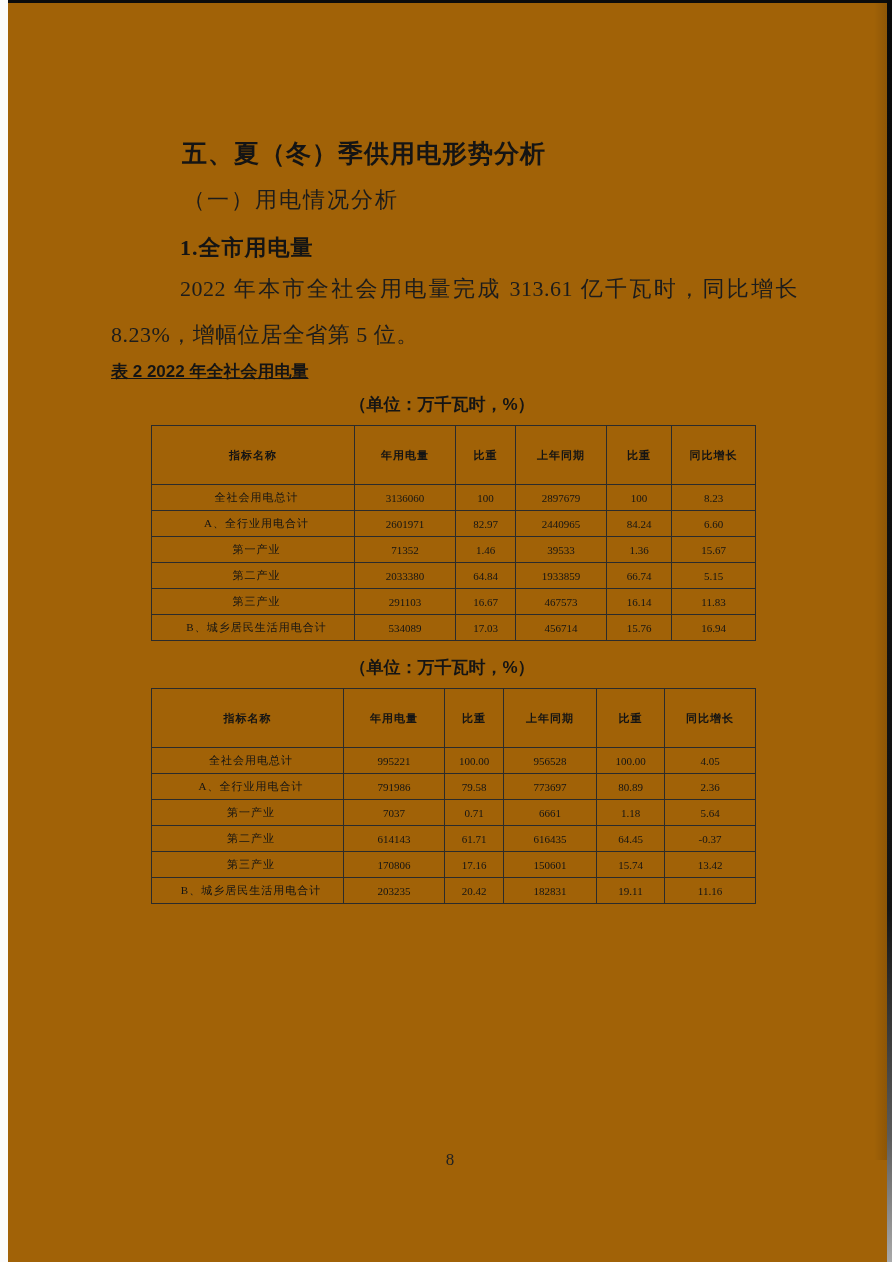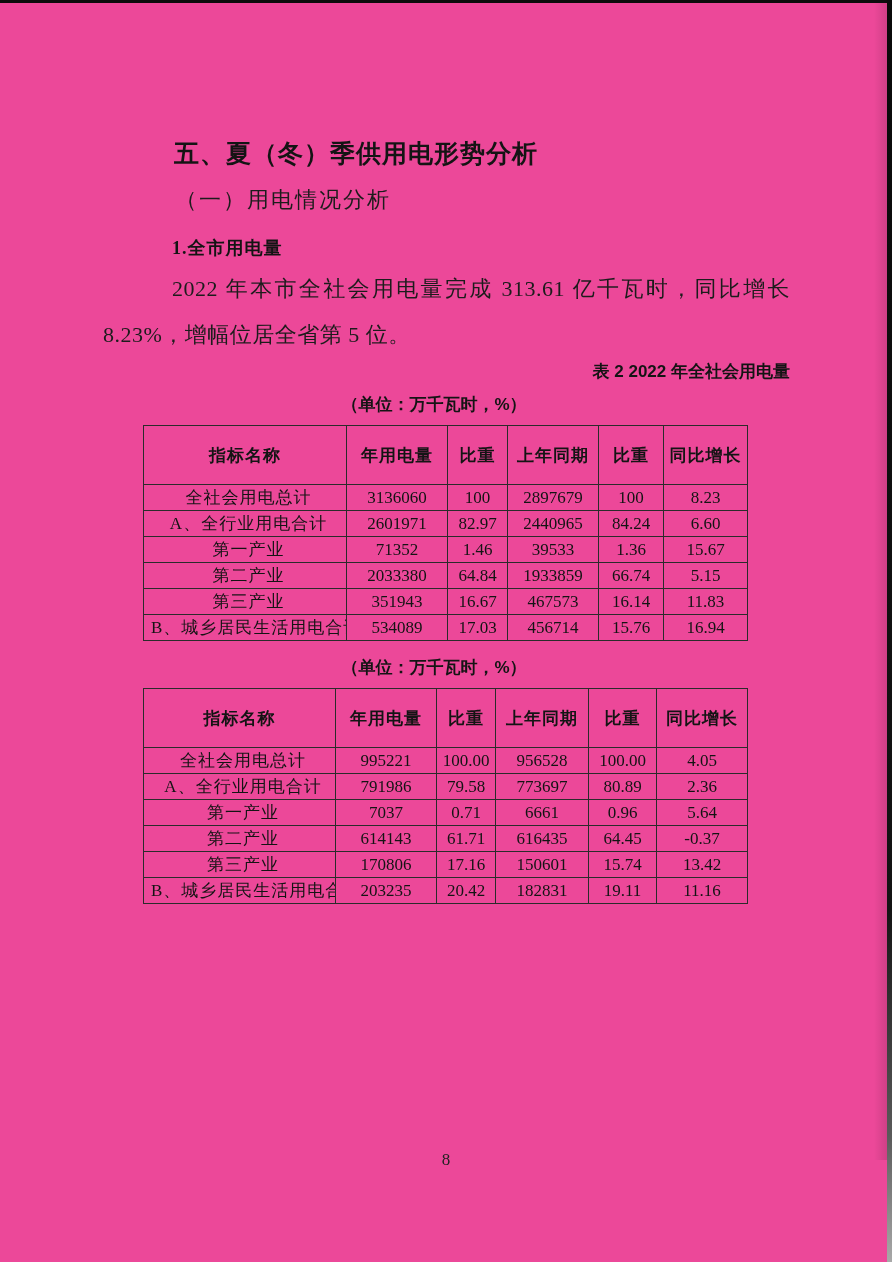--- a/index.html
+++ b/index.html
@@ -4,21 +4,21 @@
 <style>
   html,body { margin:0; padding:0; }
   body {
     width:892px; height:1262px;
     background:#fbfbfb;
     position:relative;
     overflow:hidden;
     color:#1e1e1e;
     font-family:"Liberation Serif","DejaVu Serif",serif;
   }
-  .page { position:absolute; inset:0; background:#ec4899; }
+  .page { position:absolute; inset:0; background:#a16207;margin-left:8px; }
 
   
   .edge-top   { position:absolute; top:0; left:0; width:100%; height:3px; background:#0c0c0c; z-index:6; }
   .edge-right { position:absolute; top:0; right:0; width:5px; height:100%;
                 background:linear-gradient(180deg,#0a0a0a 0%,#141414 72%,#5a5a5a 90%,#a9a9a9 100%); z-index:6; }
   .edge-right-shadow { position:absolute; top:0; right:5px; width:13px; height:1160px;
                 background:linear-gradient(90deg, rgba(0,0,0,0) 0%, rgba(0,0,0,0.12) 100%); z-index:5; }
 
   .content { position:absolute; left:103px; top:0; width:687px; }
 
@@ -29,48 +29,48 @@
     color:#141414; letter-spacing:1px;
   }
   .h-subsection {
     margin:15px 0 0 0; padding-left:72px;
     font-family:"Liberation Serif","DejaVu Serif",serif;
     font-size:22px; line-height:30px; letter-spacing:2px; color:#1c1c1c;
   }
   .h-point {
     margin:18px 0 0 0; padding-left:69px;
     font-family:"Liberation Serif","DejaVu Serif",serif;
-    font-weight:bold; font-size:18px; line-height:30px; color:#141414; letter-spacing:1px;
+    font-weight:bold; font-size:22px; line-height:30px; color:#141414; letter-spacing:1px;
   }
   .body-para {
     margin:3px 0 0 0;
     font-size:22px; line-height:46px;
     text-align:justify; text-indent:69px;
     letter-spacing:0.5px; color:#1c1c1c;
   }
   .para-2 { margin-top:14px; }
   .para-3 { margin-top:22px; }
 
   .tbl-caption {
-    margin:2px 0 0 0; text-align:right;
+    margin:2px 0 0 0; text-align:left;
     font-family:"Liberation Sans","DejaVu Sans",sans-serif;
-    font-weight:bold; font-size:17px; line-height:24px; color:#141414;
+    font-weight:bold; font-size:17px; line-height:24px; color:#141414;text-decoration:underline;
   }
   .caption-3 { margin-top:-10px; }
   .unit-note {
     margin:10px 25px 0 0; text-align:center;
     font-family:"Liberation Sans","DejaVu Sans",sans-serif;
     font-weight:bold; font-size:17px; line-height:22px; color:#141414;
   }
   .unit-3 { margin-top:16px; }
 
   table.data-table {
     border-collapse:collapse; table-layout:fixed;
     width:604px; margin:9px 0 0 40px;
-    font-size:17px; color:#141414;
+    font-size:11px; color:#141414;
   }
   .table-3 { margin-top:7px; }
   .data-table th, .data-table td {
     border:1.5px solid #2b2b2b;
     text-align:center; vertical-align:middle;
     height:25px; padding:0;
     overflow:hidden; white-space:nowrap;
     font-weight:normal;
   }
   .data-table thead th { height:58px; font-weight:bold; letter-spacing:1px; }
@@ -147,21 +147,21 @@
         <tr>
           <td class="row-label">第二产业</td>
           <td>2033380</td>
           <td>64.84</td>
           <td>1933859</td>
           <td>66.74</td>
           <td>5.15</td>
         </tr>
         <tr>
           <td class="row-label">第三产业</td>
-          <td>351943</td>
+          <td>291103</td>
           <td>16.67</td>
           <td>467573</td>
           <td>16.14</td>
           <td>11.83</td>
         </tr>
         <tr>
           <td class="row-label">B、城乡居民生活用电合计</td>
           <td>534089</td>
           <td>17.03</td>
           <td>456714</td>
@@ -208,21 +208,21 @@
           <td>79.58</td>
           <td>773697</td>
           <td>80.89</td>
           <td>2.36</td>
         </tr>
         <tr>
           <td class="row-label">第一产业</td>
           <td>7037</td>
           <td>0.71</td>
           <td>6661</td>
-          <td>0.96</td>
+          <td>1.18</td>
           <td>5.64</td>
         </tr>
         <tr>
           <td class="row-label">第二产业</td>
           <td>614143</td>
           <td>61.71</td>
           <td>616435</td>
           <td>64.45</td>
           <td>-0.37</td>
         </tr>

